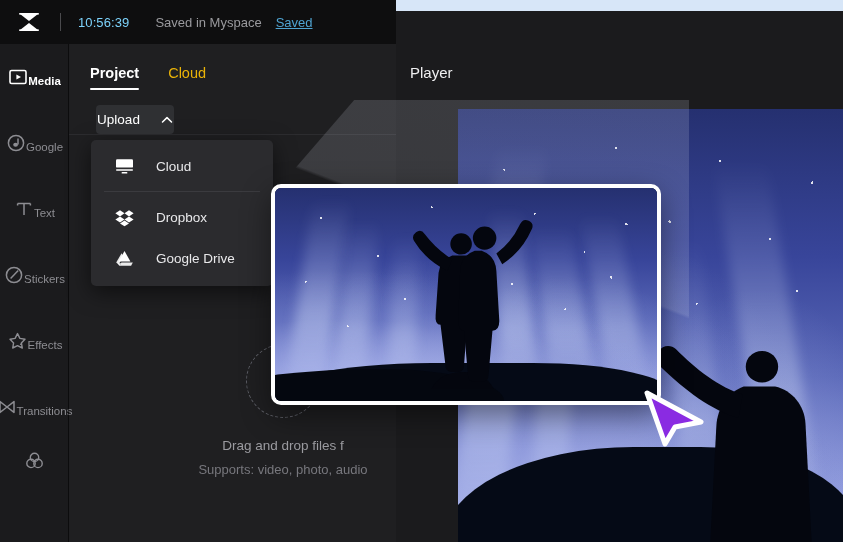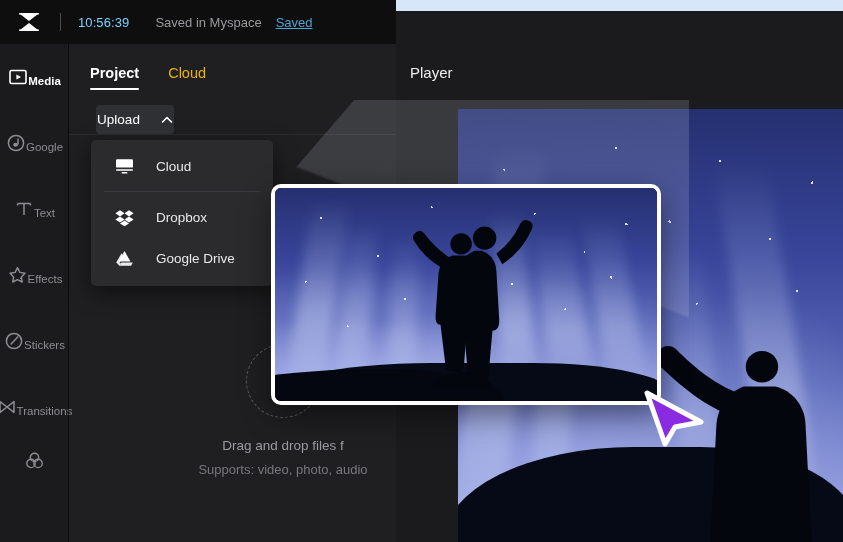--- a/index.html
+++ b/index.html
@@ -171,36 +171,36 @@
         <svg width="20" height="20" viewBox="0 0 20 20" fill="none" stroke="currentColor" stroke-width="1.5">
           <path d="M3.6 4.4 H16.4 M10 4.4 V16"></path>
           <path d="M3.6 4.4 V6.6 M16.4 4.4 V6.6"></path>
         </svg>
       </div>
       <div class="rail-lbl">Text</div>
     </div>
 
     <div class="rail-item">
       <div class="rail-ico">
+        <svg width="20" height="20" viewBox="0 0 20 20" fill="none" stroke="currentColor" stroke-width="1.5">
+          <circle cx="10" cy="10" r="7.6"></circle>
+          <path d="M14.2 5.4 L6.6 13.4"></path>
+        </svg>
+      </div>
+      <div class="rail-lbl">Stickers</div>
+    </div>
+
+    <div class="rail-item">
+      <div class="rail-ico">
         <svg width="21" height="21" viewBox="0 0 21 21" fill="none" stroke="currentColor" stroke-width="1.4" stroke-linejoin="round">
           <path d="M10.5 2.6 L12.9 7.4 L18 8.2 L14.4 11.9 L15.3 17 L10.5 14.6 L5.7 17 L6.6 11.9 L3 8.2 L8.1 7.4 Z"></path>
           <circle cx="13.6" cy="13.2" r=".75" fill="currentColor" stroke="none"></circle>
         </svg>
       </div>
       <div class="rail-lbl">Effects</div>
-    </div>
-
-    <div class="rail-item">
-      <div class="rail-ico">
-        <svg width="20" height="20" viewBox="0 0 20 20" fill="none" stroke="currentColor" stroke-width="1.5">
-          <circle cx="10" cy="10" r="7.6"></circle>
-          <path d="M14.2 5.4 L6.6 13.4"></path>
-        </svg>
-      </div>
-      <div class="rail-lbl">Stickers</div>
     </div>
 
     <div class="rail-item">
       <div class="rail-ico">
         <svg width="20" height="20" viewBox="0 0 20 20" fill="none" stroke="currentColor" stroke-width="1.5" stroke-linejoin="round">
           <path d="M3 4.6 L10 10 L3 15.4 Z"></path>
           <path d="M17 4.6 L10 10 L17 15.4 Z"></path>
         </svg>
       </div>
       <div class="rail-lbl">Transitions</div>

